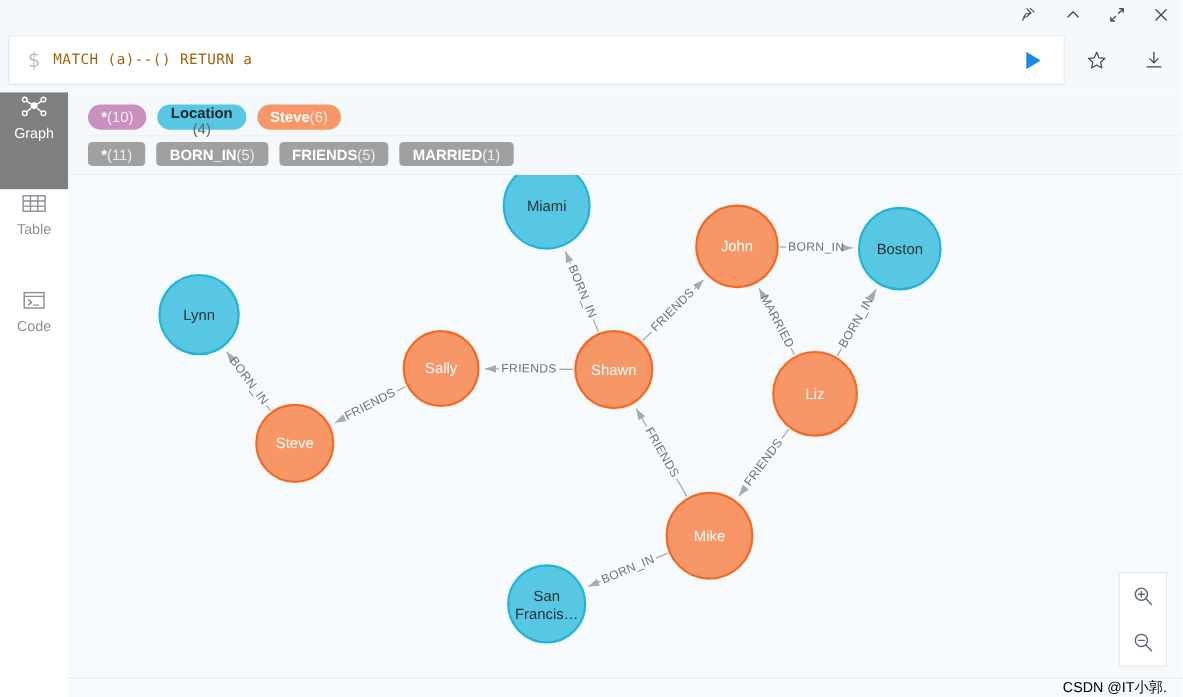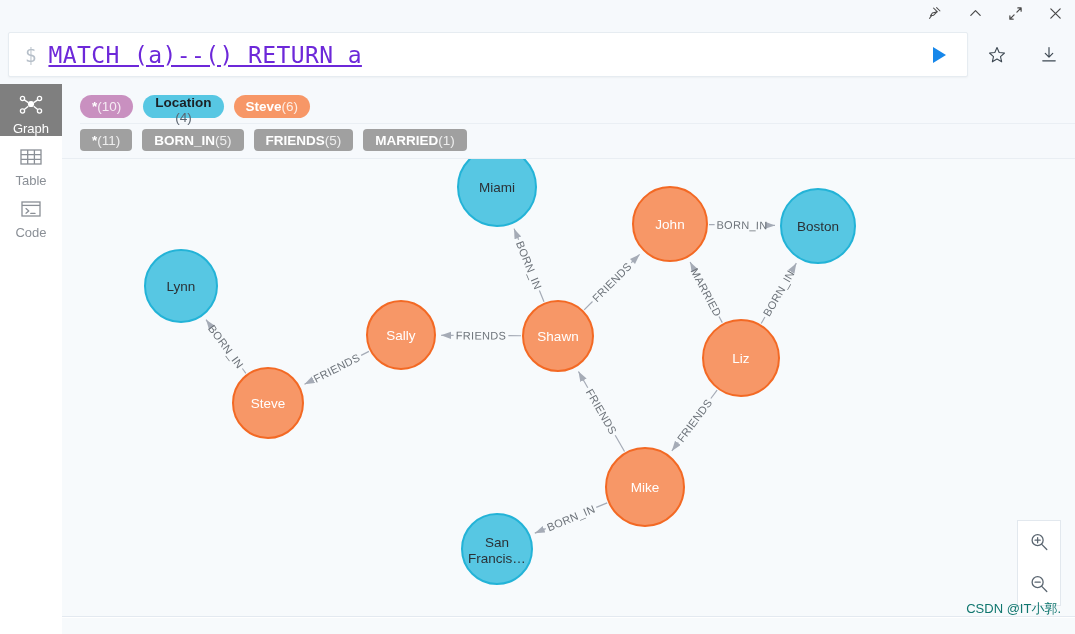--- a/index.html
+++ b/index.html
@@ -47,26 +47,25 @@
     box-shadow: 0 1px 2px rgba(0,0,0,0.04);
   }
   .prompt {
     color: #b6bfc9;
     font-family: "DejaVu Sans Mono", "Liberation Mono", monospace;
     font-size: 19px;
     padding-left: 16px; padding-right: 12px;
     user-select: none;
   }
   .query-text {
-    color: #6d28d9;
+    color: #a16207;
     font-family: "DejaVu Sans Mono", "Liberation Mono", monospace;
-    font-size: 23px;
+    font-size: 13px;
     letter-spacing: 0.4px;
     white-space: pre;
-    text-decoration: underline;
   }
   .run-btn {
     position: absolute; right: 14px; top: 50%; transform: translateY(-50%);
     width: 28px; height: 26px;
     display: flex; align-items: center; justify-content: center;
     cursor: pointer;
   }
   .editor-actions {
     position: absolute; right: 14px; top: 0; height: 58px;
     display: flex; align-items: center; gap: 28px;
@@ -77,23 +76,23 @@
     color: #3d4852; cursor: pointer;
   }
 
   
   .sidebar {
     position: absolute; left: 0; top: 84px;
     width: 62px; height: 550px;
     background: #ffffff;
   }
   .side-item {
-    width: 62px; height: 52px;
+    width: 62px; height: 88px;
     display: flex; flex-direction: column;
-    align-items: center; justify-content: flex-end;
+    align-items: center; justify-content: flex-start;
     gap: 4px;
     color: #8a8f96;
     cursor: pointer;
   }
   .side-item.active { background: #7f7f7f; color: #ffffff; }
   .side-label { font-size: 13px; line-height: 14px; }
   .side-glyph { height: 26px; display: flex; align-items: center; }
 
   
   .legend {
@@ -154,22 +153,22 @@
     border: 1px solid #e2e8ee;
     display: flex; flex-direction: column;
   }
   .zoom-btn {
     flex: 1; display: flex; align-items: center; justify-content: center;
     color: #5a6570; cursor: pointer;
   }
 
   
   .watermark {
-    position: absolute; right: 14px; bottom: 16px;
-    font-size: 13px; color: #0f766e;
+    position: absolute; right: 14px; bottom: 0;
+    font-size: 13px; color: #000000;
     font-family: "Liberation Sans", sans-serif;
     user-select: none;
   }
 </style>
 </head>
 <body>
 
 <div id="app">
 
   <div class="window-bar">

